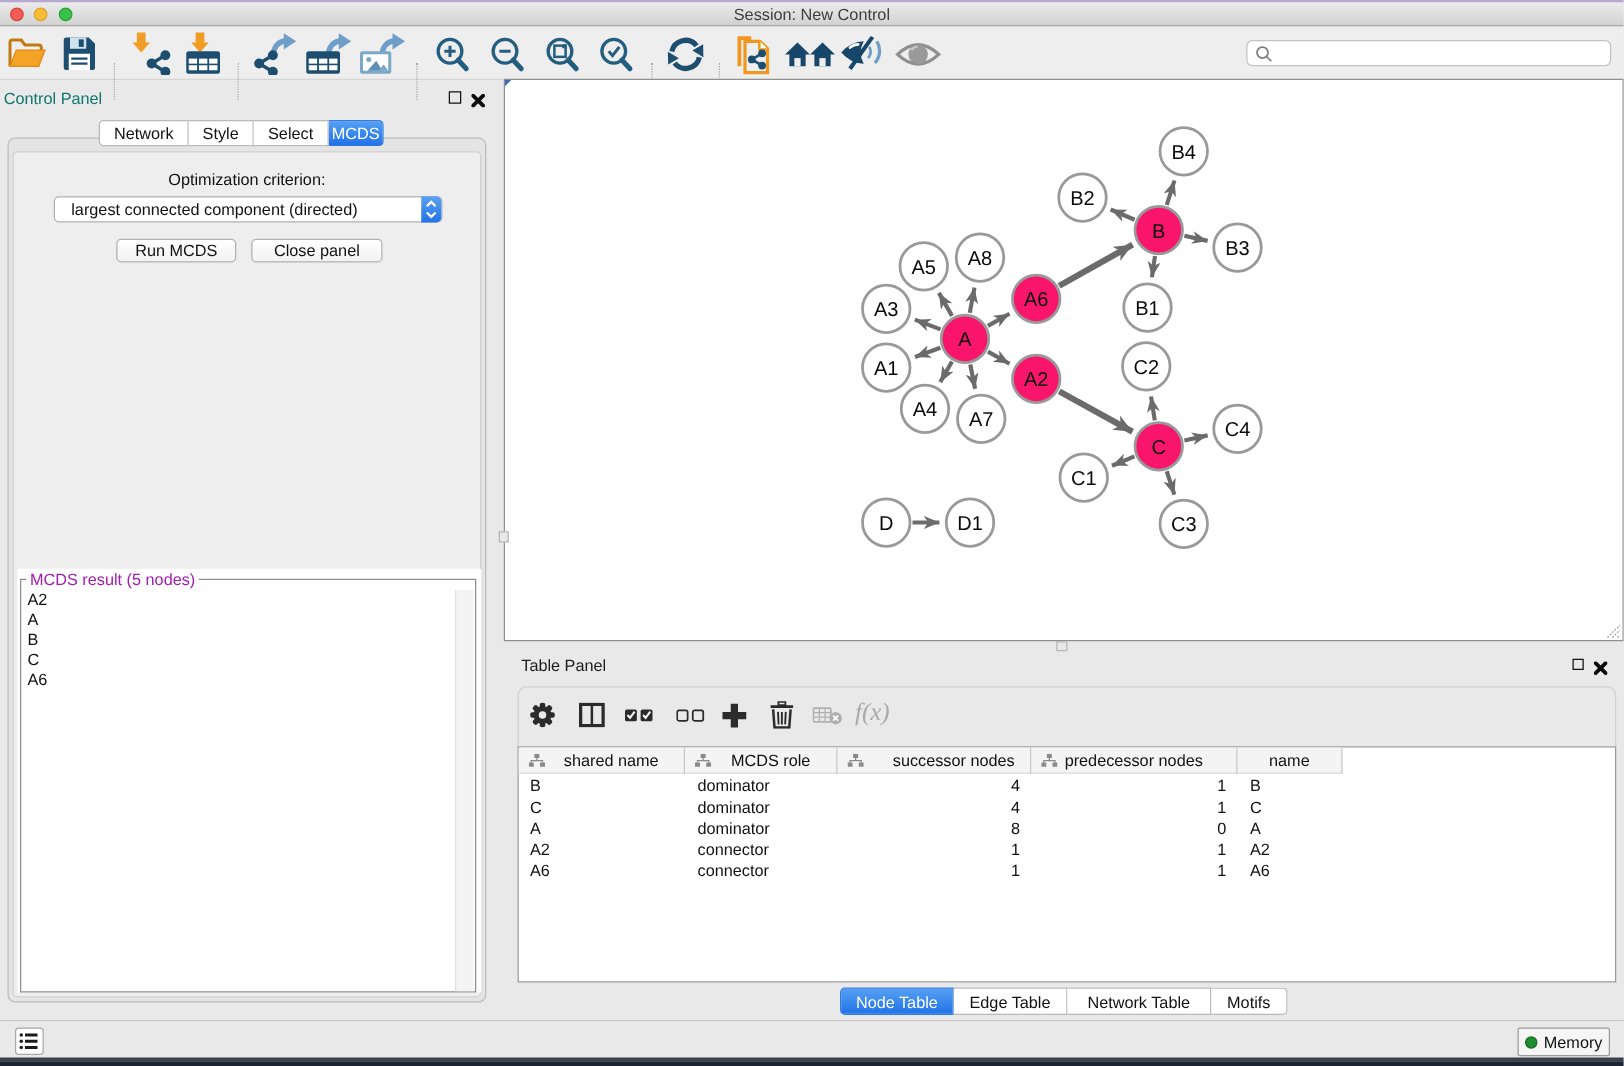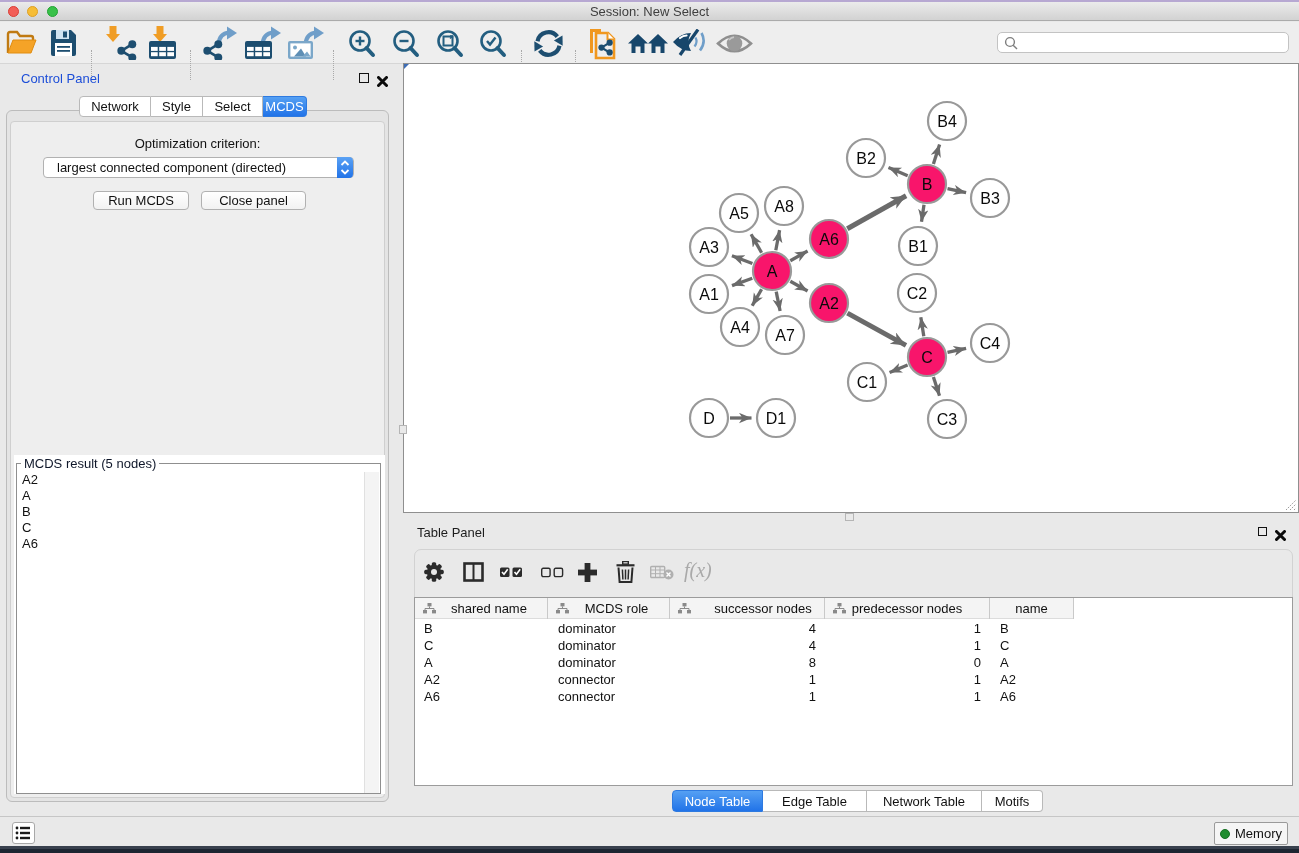--- a/index.html
+++ b/index.html
@@ -6,37 +6,37 @@
 #deskTop{left:0;top:0;width:1299px;height:2px;background:#b7a8d2}
 #titlebar{left:0;top:2px;width:1299px;height:19px;background:linear-gradient(#ebebeb,#d2d2d2);border-bottom:1px solid #ababab;}
 #titlebar .t{width:100%;text-align:center;font-size:13px;color:#3e3e3e;line-height:19px}
 .tl{position:absolute;border-radius:50%}
 #toolbar{left:0;top:22px;width:1299px;height:42px;background:#eeeeee;border-bottom:1px solid #d6d6d6}
 .sep{position:absolute;top:28px;height:30px;width:0;border-left:1px dotted #a9a9a9}
 .icon{position:absolute}
 #search{left:997px;top:32px;width:292px;height:21px;background:#fff;border:1px solid #c3c3c3;border-radius:5px}
 #search svg{position:absolute;left:6px;top:3px}
 
-#cp-title{left:21px;top:71px;font-size:13px;color:#1d4ed8}
+#cp-title{left:3px;top:71px;font-size:13px;color:#0f766e}
 #cp-max{left:359px;top:73px;width:10px;height:10px;border:1.6px solid #111}
 #cp-close{left:377px;top:73px}
 #cp-outer{left:6px;top:110px;width:383px;height:692px;background:#e4e4e4;border:1px solid #bcbcbc;border-radius:6px}
 #cp-inner{left:10px;top:121px;width:375px;height:677px;background:#eeeeee;border:1px solid #cfcfcf;border-radius:4px}
 .tabs{position:absolute;display:flex;font-size:13px}
 .tab{background:#fff;border:1px solid #b9b9b9;border-left:none;color:#111;display:flex;align-items:center;justify-content:center}
 .tab.first{border-left:1px solid #b9b9b9;border-radius:4px 0 0 4px}
 .tab.last{border-radius:0 4px 4px 0}
 .tab.sel{background:linear-gradient(#55a0f3,#2173e8);border-color:#2e7ae0;color:#fff}
 #opt-label{left:0px;top:136px;width:395px;text-align:center;font-size:13px;color:#111}
 #dropdown{left:43px;top:157px;width:311px;height:21px;background:#fff;border:1px solid #b1b1b1;border-radius:4px;font-size:13px;line-height:19px;color:#111;padding-left:13px}
 #dd-step{position:absolute;right:0;top:-1px;width:16px;height:21px;background:linear-gradient(#5ba2f4,#2173e8);border-radius:0 4px 4px 0}
 .btn{position:absolute;background:linear-gradient(#ffffff,#f2f2f2);border:1px solid #b1b1b1;border-radius:4px;font-size:13px;color:#111;text-align:center}
 #mcds-scroll{left:14px;top:455px;width:371px;height:339px;background:#fff}
 #mcds-field{position:absolute;left:2px;top:8px;width:365px;height:331px;border:1px solid #8f8f8f}
-#mcds-legend{position:absolute;left:4px;top:-8px;background:#fff;padding:0 3px;font-size:13px;color:#0f172a}
+#mcds-legend{position:absolute;left:4px;top:-8px;background:#fff;padding:0 3px;font-size:13px;color:#a21caf}
 #mcds-list{position:absolute;left:1px;top:8px;width:345px;font-size:13px;color:#111;line-height:16px;padding-left:4px}
 #mcds-sb{position:absolute;right:1px;top:8px;width:15px;height:321px;background:#f4f4f4;border-left:1px solid #e0e0e0}
 
 #net-win{left:403px;top:63px;width:896px;height:450px;border:1px solid #8f8f8f;background:#fff}
 #net-tb{position:absolute;left:0;top:0;width:100%;height:22px;background:linear-gradient(#ededed,#d8d8d8);border-bottom:1px solid #a5a5a5}
 #net-tb .t{width:100%;text-align:center;font-size:13px;color:#353535;line-height:22px}
 #net-corner{position:absolute;left:0;top:0;width:0;height:0;border-top:5px solid #3e6db5;border-right:5px solid transparent}
 #graph-wrap{position:absolute;left:0;top:23px;width:893px;height:426px}
 #grip{position:absolute;right:1px;bottom:1px;width:12px;height:12px}
 
@@ -58,21 +58,21 @@
 #list-btn{left:12px;top:822px;width:23px;height:22px;background:#fff;border:1px solid #a8a8a8;border-radius:3px}
 #mem-btn{left:1214px;top:822px;width:74px;height:23px;background:#f5f5f5;border:1px solid #9a9a9a;border-radius:2px;font-size:13px;color:#111;display:flex;align-items:center;justify-content:center;gap:5px}
 #mem-dot{width:10px;height:10px;border-radius:50%;background:#1f8c2f;border:1px solid #157022}
 #deskBot{left:0;top:849px;width:1299px;height:4px;background:#1d2531}
 #deskBot2{left:0;top:846px;width:1299px;height:3px;background:#39414e}
 .nub{position:absolute;background:#e9e9e9;border:1px solid #b5b5b5}
 </style></head>
 <body>
 <div class="abs" id="deskTop"></div>
 <div class="abs" id="titlebar">
-    <div class="t">Session: New Select</div>
+    <div class="t">Session: New Control</div>
 <div class="tl" style="left:8px;top:4px;width:11px;height:11px;background:#f25e57;border:1px solid #da3e36"></div>
 <div class="tl" style="left:27px;top:4px;width:11px;height:11px;background:#f6bd36;border:1px solid #dfa023"></div>
 <div class="tl" style="left:47px;top:4px;width:11px;height:11px;background:#39c149;border:1px solid #24a334"></div>
 </div>
 <div class="abs" id="toolbar">
     <div class="sep" style="left:91px"></div>
     <div class="sep" style="left:190px"></div>
     <div class="sep" style="left:333px"></div>
     <div class="sep" style="left:521px"></div>
     <div class="sep" style="left:575px"></div>
@@ -498,21 +498,21 @@
     <div class="tr" style="left:0;top:90px;width:879px">
       <span class="td" style="left:9px">A6</span>
       <span class="td" style="left:143px">connector</span>
       <span class="td" style="left:255px;width:146px;text-align:right">1</span>
       <span class="td" style="left:410px;width:156px;text-align:right">1</span>
       <span class="td" style="left:585px">A6</span>
     </div>
 </div>
 <div class="tabs" id="bt-tabs">
 <div class="tab sel first" style="width:91px">Node Table</div>
-<div class="tab" style="width:104px">Edge Table</div>
+<div class="tab" style="width:91px">Edge Table</div>
 <div class="tab" style="width:115px">Network Table</div>
 <div class="tab last" style="width:61px">Motifs</div>
 </div>
 
 <div class="abs" id="statusline"></div>
 <div class="abs" id="status"></div>
 <div class="abs" id="list-btn"><svg width="21" height="20" viewBox="0 0 21 20">
       <g fill="#1a1a1a">
         <circle cx="4" cy="5" r="1.4"></circle>
         <rect x="7" y="3.8" width="10" height="2.4"></rect>

